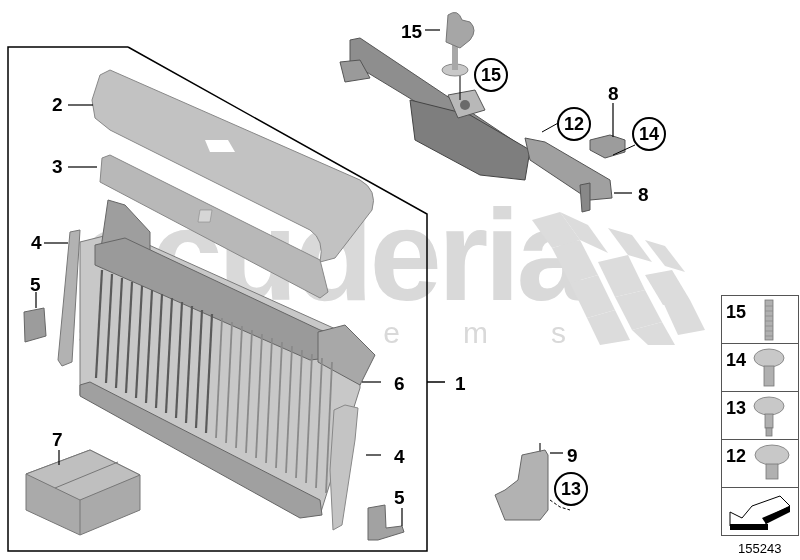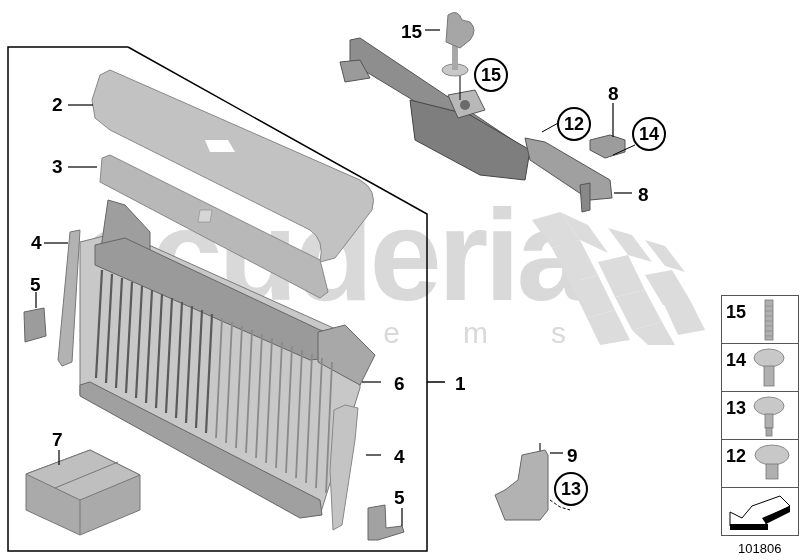--- a/index.html
+++ b/index.html
@@ -216,13 +216,13 @@
   </div>
   <div class="legend-cell">
     <svg width="76" height="47">
       <polygon points="8,24 20,30 30,18 58,8 68,18 44,30 44,38 8,38" fill="#fff" stroke="#000" stroke-width="1"></polygon>
       <rect x="8" y="36" width="38" height="6" fill="#000"></rect>
       <polygon points="40,30 68,18 68,24 44,36" fill="#000"></polygon>
     </svg>
   </div>
 </div>
 
-<div class="diagram-id">101806</div>
+<div class="diagram-id">155243</div>
 
 </body></html>

